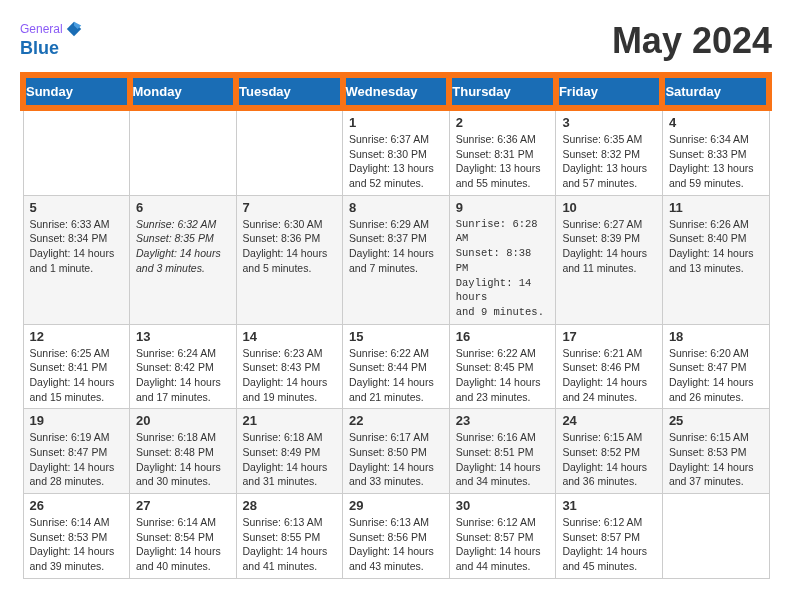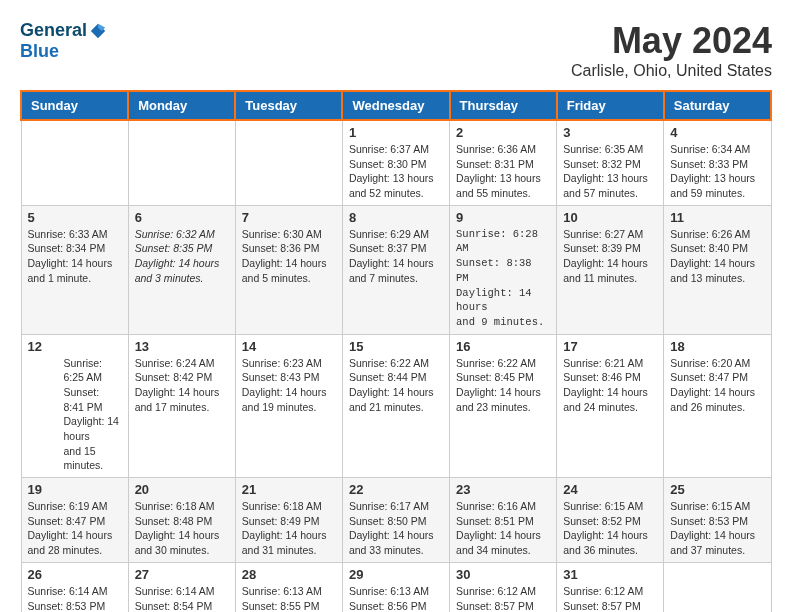--- a/index.html
+++ b/index.html
@@ -19,23 +19,23 @@
     .logo {
       display: flex;
       flex-direction: column;
       align-items: flex-start;
     }
     .logo-text {
       display: flex;
       align-items: center;
     }
     .logo-general {
-      font-size: 18px;
-      font-weight: bold;
-      color: #0c4a6e;
+      font-size: 12px;
+      font-weight: normal;
+      color: #8b5cf6;
     }
     .logo-blue {
       font-size: 18px;
       font-weight: bold;
       color: #1a6db5;
     }
     .logo-icon {
       width: 18px;
       height: 18px;
       margin-left: 2px;
@@ -53,24 +53,24 @@
       color: #333;
     }
     .calendar {
       width: 100%;
       border-collapse: collapse;
     }
     .calendar th {
       background-color: #1a6db5;
       color: #fff;
       text-align: left;
-      padding: 6px 9px;
+      padding: 6px 0;
       font-size: 13px;
       font-weight: bold;
-      border: 2px solid #f97316;
+      border: 6px solid #f97316;
     }
     .calendar td {
       border: 1px solid #ccc;
       vertical-align: top;
       padding: 4px 6px;
       width: 107px;
       min-height: 90px;
       background: #fff;
     }
     .calendar tr:nth-child(even) td {
@@ -101,21 +101,20 @@
       <span class="logo-general">General</span>
       <svg class="logo-icon" viewBox="0 0 20 20">
         <polygon points="10,2 18,10 10,18 2,10" fill="#1a6db5"></polygon>
         <polygon points="10,2 18,6 14,10 10,6" fill="#4a9de0"></polygon>
       </svg>
     </div>
     <span class="logo-blue">Blue</span>
   </div>
   <div class="title-area">
     <div class="month-title">May 2024</div>
-    <div class="location">Carlisle, Ohio, United States</div>
   </div>
 </div>
 
 <table class="calendar">
   <thead>
     <tr>
     <th>Sunday</th>
         <th>Monday</th>
         <th>Tuesday</th>
         <th>Wednesday</th>
@@ -205,21 +204,21 @@
           <span class="day-number">11</span>
           <div class="day-info" style="white-space: pre-line;">Sunrise: 6:26 AM
 Sunset: 8:40 PM
 Daylight: 14 hours
 and 13 minutes.</div>
         </td>
       </tr>
       <tr>
         <td>
           <span class="day-number">12</span>
-          <div class="day-info" style="white-space: pre-line; margin-left: 36px;">Sunrise: 6:25 AM
+          <div class="day-info" style="white-space: pre-line;">Sunrise: 6:25 AM
 Sunset: 8:41 PM
 Daylight: 14 hours
 and 15 minutes.</div>
         </td>
         <td>
           <span class="day-number">13</span>
           <div class="day-info" style="white-space: pre-line;">Sunrise: 6:24 AM
 Sunset: 8:42 PM
 Daylight: 14 hours
 and 17 minutes.</div>

